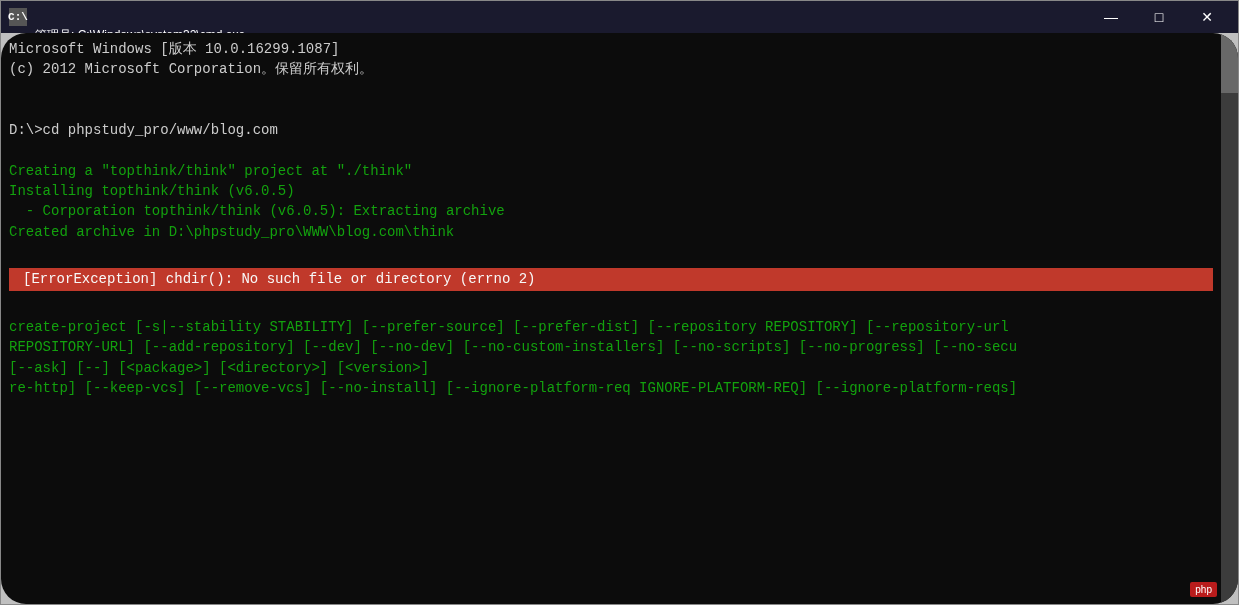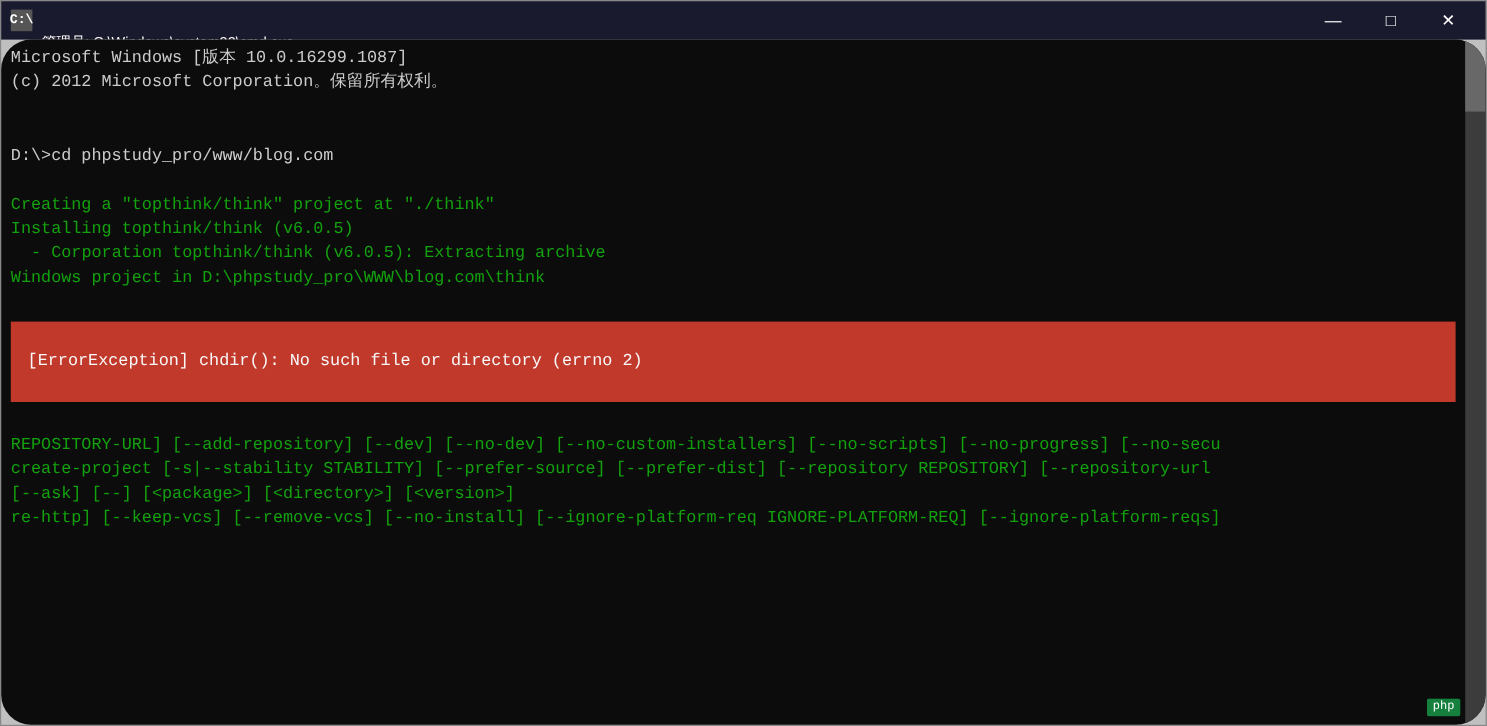--- a/index.html
+++ b/index.html
@@ -104,35 +104,35 @@
       top: 0;
     }
 
     .line { display: block; white-space: pre-wrap; word-break: break-all; }
     .white { color: #cccccc; }
     .green { color: #13a10e; }
     .red-bg-block {
       background: #c0392b;
       color: #f8f8f8;
       display: block;
-      padding: 22px 14px;
+      padding: 0 14px;
       margin: 6px 0;
       font-size: 14px;
       line-height: 1.6;
     }
 
     .watermark {
       position: absolute;
       bottom: 8px;
       right: 22px;
-      background: #15803d;
+      background: #b91c1c;
       color: white;
       font-size: 10px;
       padding: 2px 5px;
-      font-family: Liberation Mono, monospace;
+      font-family: Liberation Sans, sans-serif;
       border-radius: 2px;
     }
   </style>
 </head>
 <body>
 
 <div class="window">
 
   <div class="titlebar">
     <div class="titlebar-icon">C:\</div>
@@ -148,27 +148,27 @@
     <div class="terminal-content" id="term-output">
     <span class="line white">Microsoft Windows [版本 10.0.16299.1087]</span>
         <span class="line white">(c) 2012 Microsoft Corporation。保留所有权利。</span>
         <span class="line">&nbsp;</span>
         <span class="line">&nbsp;</span>
         <span class="line white">D:\&gt;cd phpstudy_pro/www/blog.com</span>
         <span class="line">&nbsp;</span>
         <span class="line green">Creating a "topthink/think" project at "./think"</span>
         <span class="line green">Installing topthink/think (v6.0.5)</span>
         <span class="line green">  - Corporation topthink/think (v6.0.5): Extracting archive</span>
-        <span class="line green">Windows project in D:\phpstudy_pro\WWW\blog.com\think</span>
+        <span class="line green">Created archive in D:\phpstudy_pro\WWW\blog.com\think</span>
         <span class="line">&nbsp;</span>
         <span class="red-bg-block">[ErrorException]
 chdir(): No such file or directory (errno 2)</span>
         <span class="line">&nbsp;</span>
+        <span class="line green">create-project [-s|--stability STABILITY] [--prefer-source] [--prefer-dist] [--repository REPOSITORY] [--repository-url</span>
         <span class="line green">REPOSITORY-URL] [--add-repository] [--dev] [--no-dev] [--no-custom-installers] [--no-scripts] [--no-progress] [--no-secu</span>
-        <span class="line green">create-project [-s|--stability STABILITY] [--prefer-source] [--prefer-dist] [--repository REPOSITORY] [--repository-url</span>
         <span class="line green">[--ask] [--] [&lt;package&gt;] [&lt;directory&gt;] [&lt;version&gt;]</span>
         <span class="line green">re-http] [--keep-vcs] [--remove-vcs] [--no-install] [--ignore-platform-req IGNORE-PLATFORM-REQ] [--ignore-platform-reqs]</span>
         <span class="line">&nbsp;</span>
         <span class="line">&nbsp;</span>
       </div>
     <div class="scrollbar">
       <div class="scrollbar-thumb"></div>
     </div>
   </div>
 </div>

